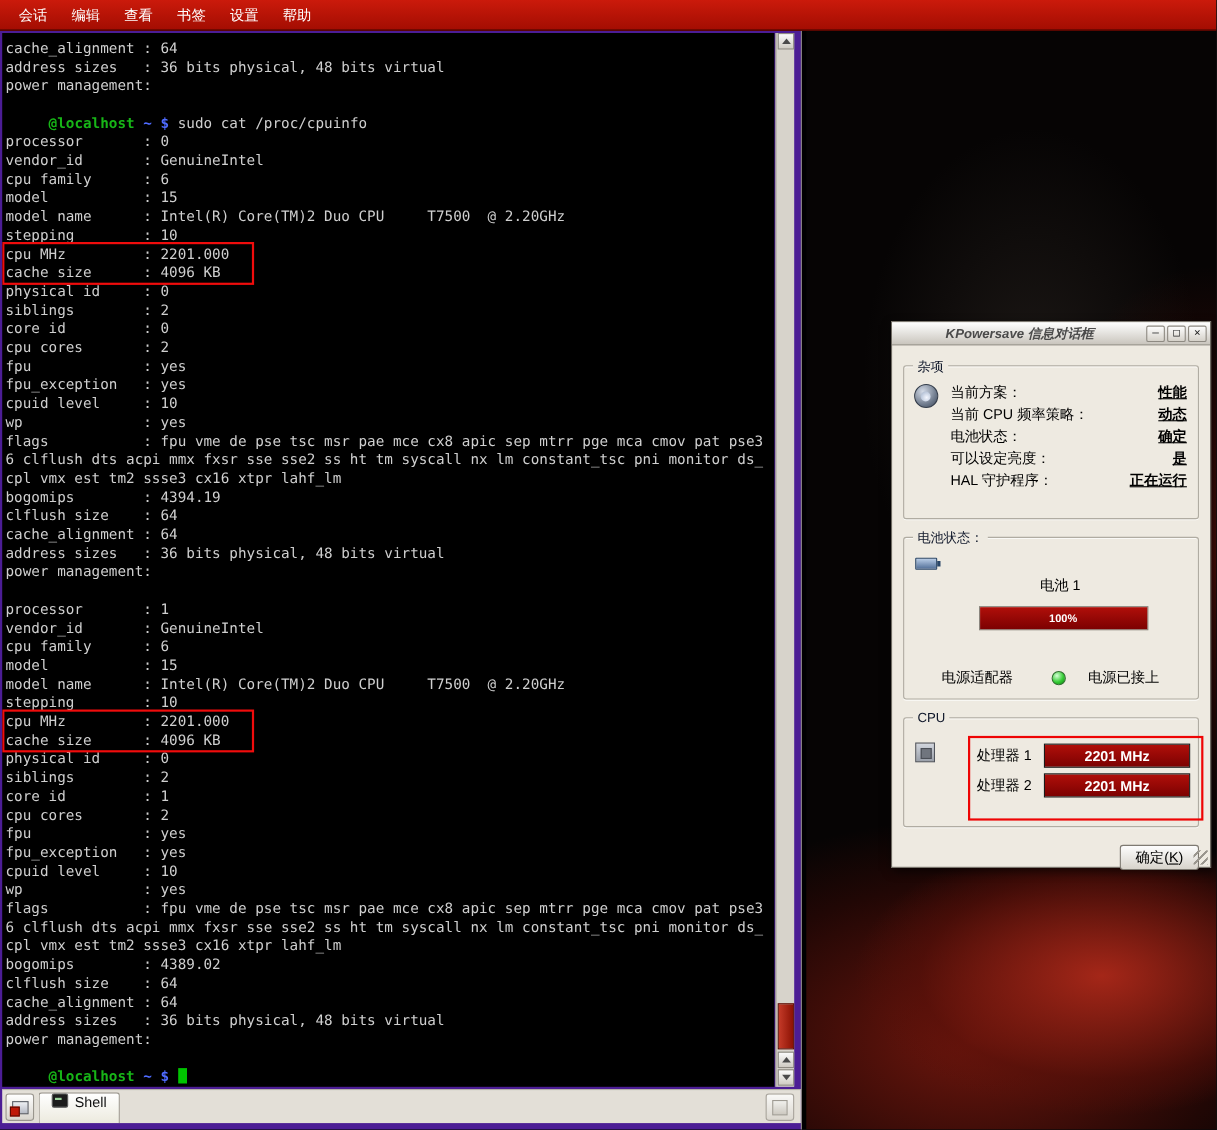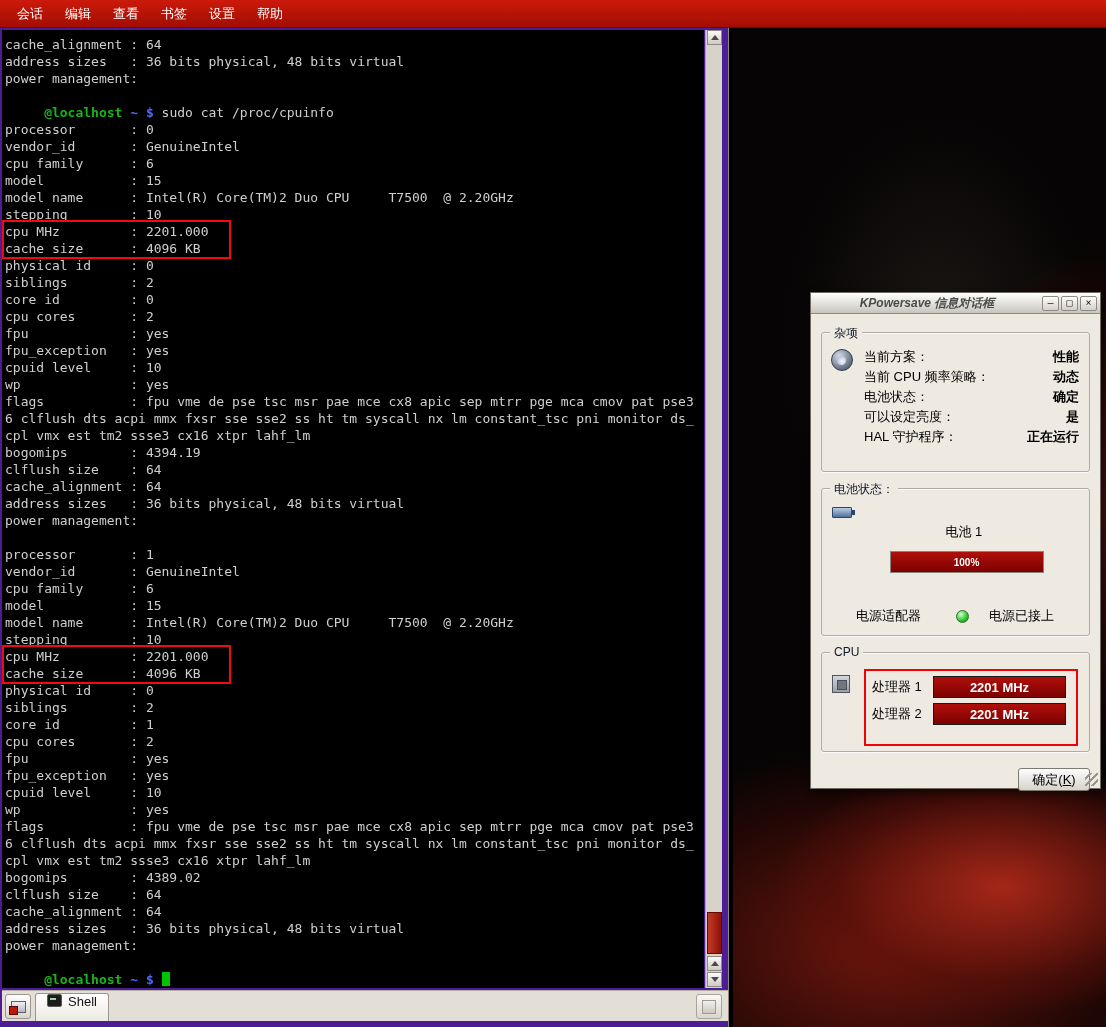--- a/index.html
+++ b/index.html
@@ -82,41 +82,41 @@
   .group { position:relative; border:1px solid #b0aca2; border-radius:3px; box-shadow:inset 0 1px 0 rgba(255,255,255,.7), 0 1px 0 rgba(255,255,255,.8); }
   .group-title { position:absolute; top:-8px; left:8px; background:#eeeae1; padding:0 4px; font-size:12px; color:#0f172a; }
 
   .g-misc { margin-top:10px; min-height:140px; padding:14px 10px 8px 10px; }
   .kps-icon { position:absolute; left:9px; top:16px; width:22px; height:22px; border-radius:50%;
               background:radial-gradient(circle at 35% 30%, #d5dce8, #6a7688 65%, #3d4654); border:1px solid #333c4a; }
   .kps-icon::after { content:""; position:absolute; left:5px; top:6px; width:9px; height:9px; border-radius:50%;
                      background:radial-gradient(circle at 60% 60%, #f4f7ff, #9fb0c8); }
   .mrows { margin-left:32px; }
   .mrow { display:flex; justify-content:space-between; font-size:13px; line-height:20px; }
-  .mval { font-weight:bold; color:#000; }
+  .mval { font-weight:bold; color:#000;text-decoration:underline; }
 
   .g-bat { margin-top:16px; min-height:136px; padding:12px 12px 10px 10px; }
   .bat-icon { position:absolute; left:10px; top:18px; width:20px; height:11px;
               background:linear-gradient(#b8cce6,#537099); border:1px solid #2a4668; border-radius:1px; }
   .bat-icon::after { content:""; position:absolute; right:-4px; top:2px; width:3px; height:5px; background:#2a4668; }
   .brow1 { display:flex; align-items:center; gap:10px; margin:22px 0 0 24px;flex-direction:column; }
   .blabel { font-size:13px; width:42px; }
   .pframe { width:154px; height:22px; border:1px solid #8a867e; background:#fff; padding:0; }
   .pfill { width:100%; height:100%; background:linear-gradient(#b00f0a,#7c0101); color:#fff; font-weight:bold; font-size:10px;
            display:flex; align-items:center; justify-content:center; }
   .brow2 { display:flex; align-items:center; margin:34px 0 0 24px; }
   .aclabel { font-size:13px; width:92px; }
   .led { width:13px; height:13px; border-radius:50%; border:1px solid #2f6f2f; margin:0 20px 0 8px;
          background:radial-gradient(circle at 35% 30%, #d6ffd6, #35cc35 55%, #0f7d0f); }
   .acstatus { font-size:13px; }
 
   .g-cpu { margin-top:16px; min-height:100px; padding:18px 8px 12px 10px; }
   .cpu-icon { position:absolute; left:10px; top:22px; width:18px; height:18px; background:linear-gradient(#d2d6de,#9aa0aa); border:1px solid #50545c; }
   .cpu-icon::after { content:""; position:absolute; left:4px; top:4px; width:8px; height:8px; background:#70757e; border:1px solid #4a4e56; }
-  .cpu-rows { position:relative; margin-left:40px; width:202px; }
+  .cpu-rows { position:relative; margin-left:56px; width:202px; }
   .crow { display:flex; align-items:center; gap:7px; margin:5px 0; }
   .clabel { font-size:13px; width:54px; white-space:nowrap; }
   .cbar { width:133px; height:22px; border:1px solid #1a1a1a; background:linear-gradient(#b00f0a,#7c0101);
           color:#fff; font-weight:bold; font-size:13px; display:flex; align-items:center; justify-content:center; }
   .anno { position:absolute; left:-8px; top:-7px; width:214px; height:77px; border:2px solid #ee0404; pointer-events:none; }
 
   .ok-row { display:flex; justify-content:flex-end; margin:16px 0 0 0; }
   .ok-btn { min-width:72px; height:23px; border:1px solid #7e7a72; border-radius:3px; background:linear-gradient(#fdfdfd,#d7d3cb);
             font-size:13px; color:#000; display:flex; align-items:center; justify-content:center; padding:0 10px; cursor:default; }
   .grip { position:absolute; right:2px; bottom:2px; width:13px; height:13px;

